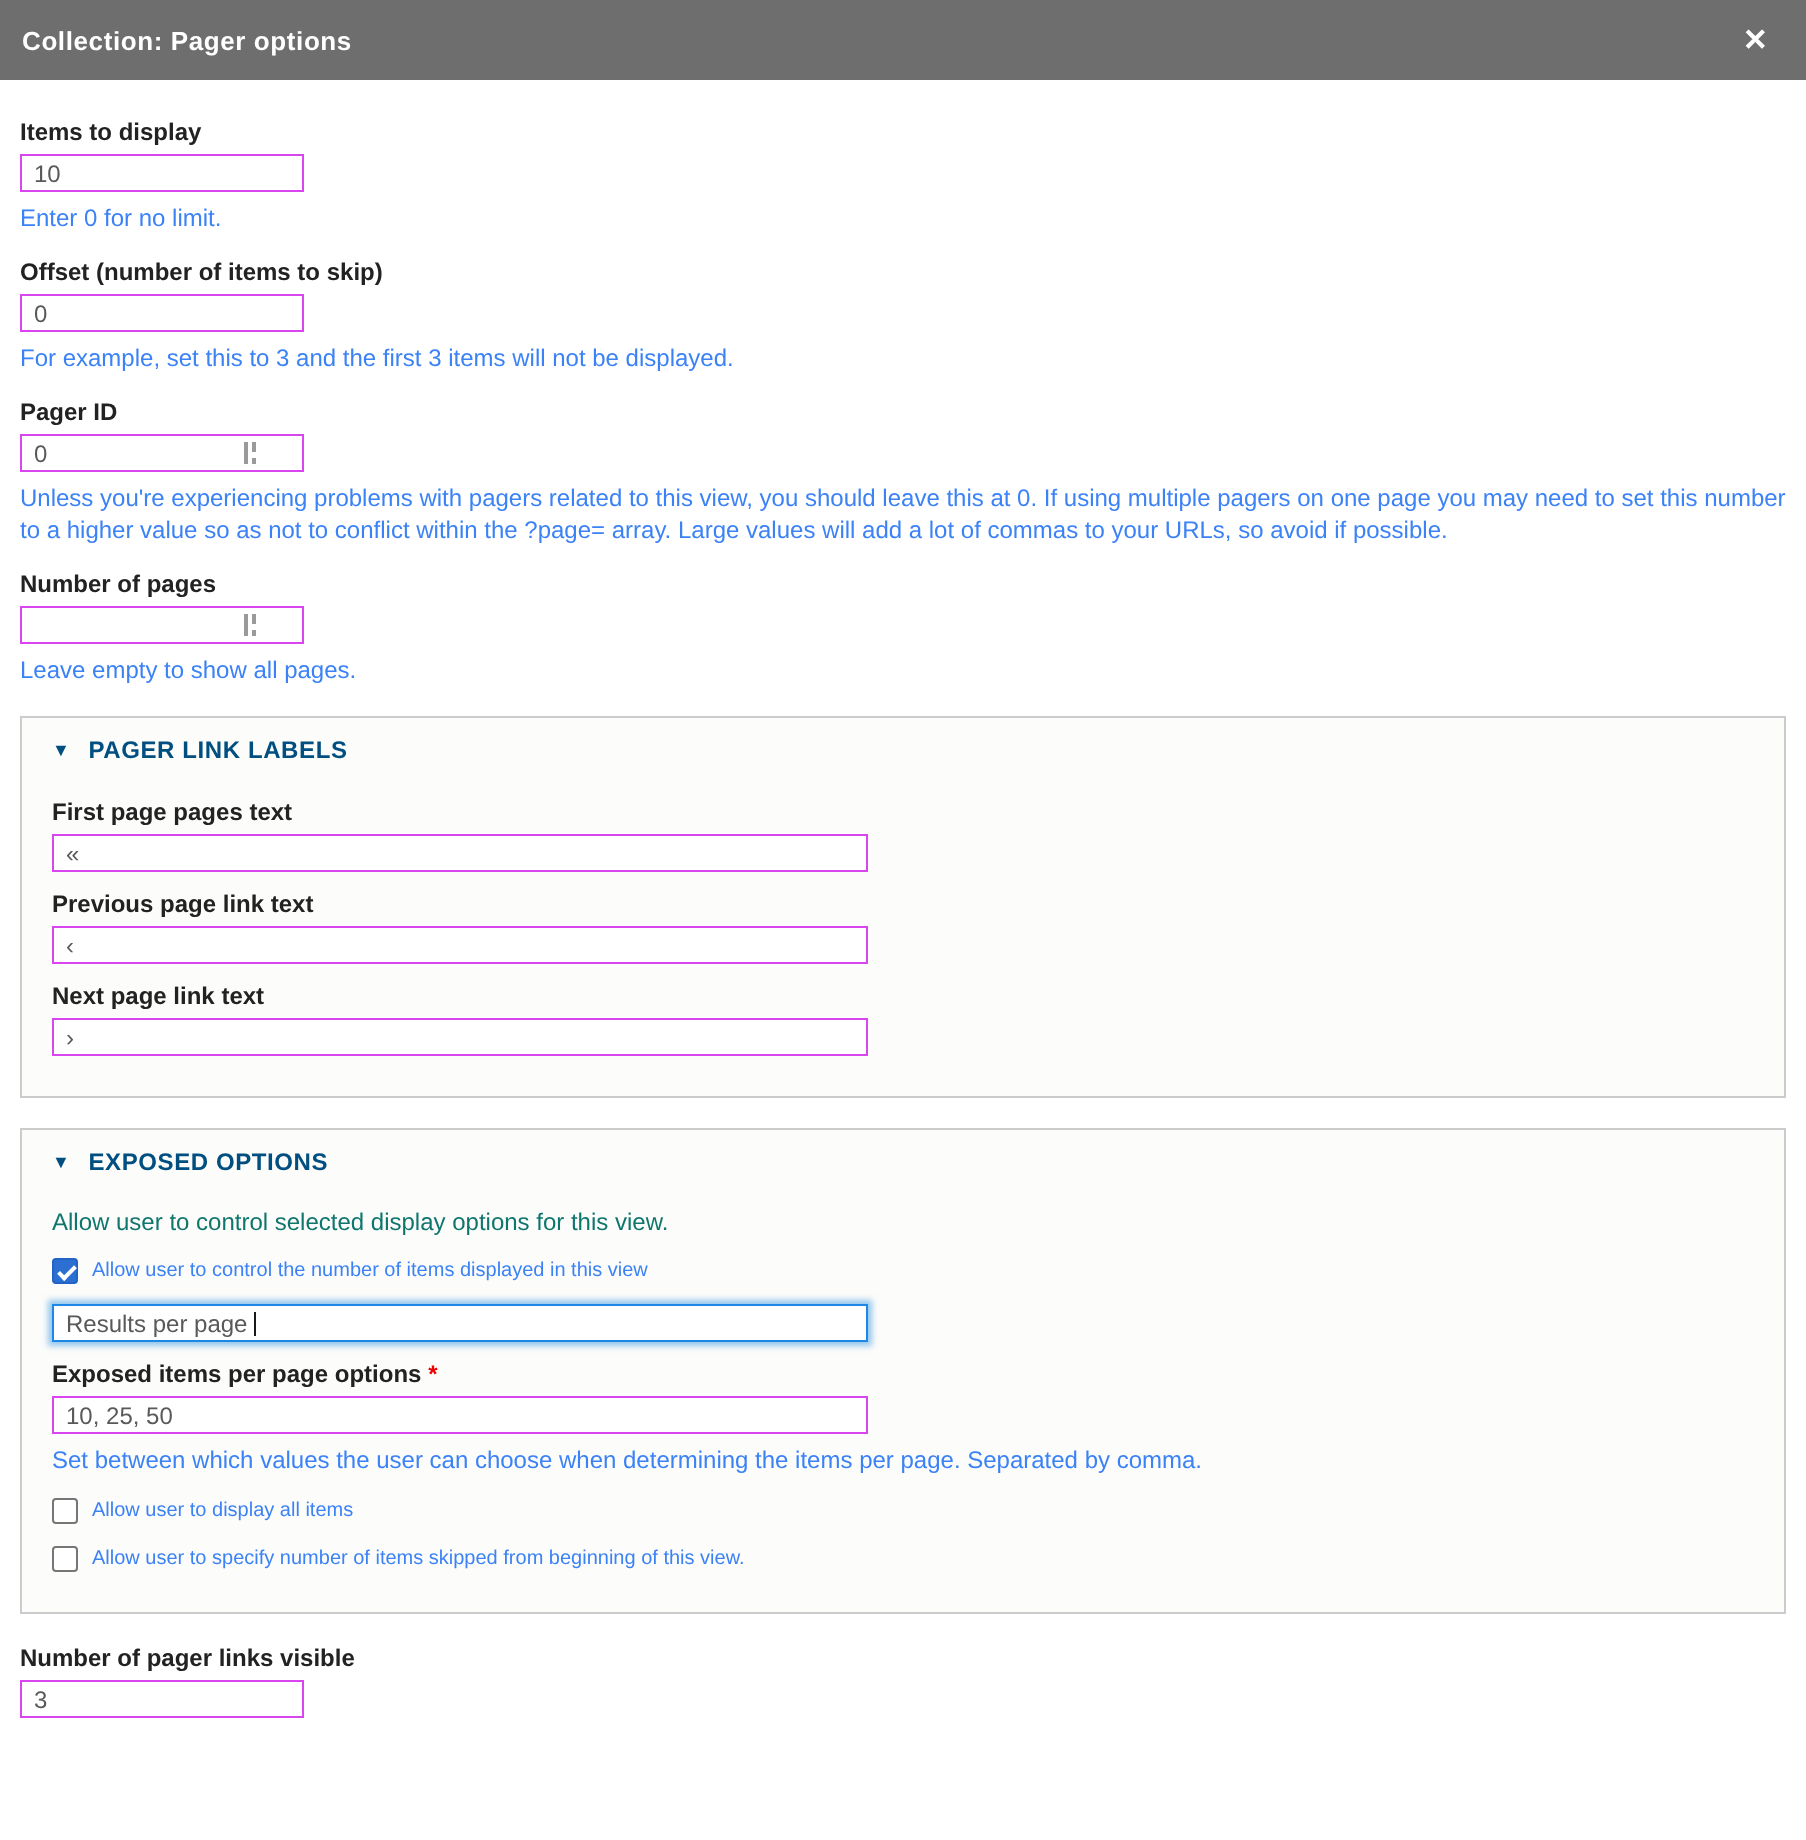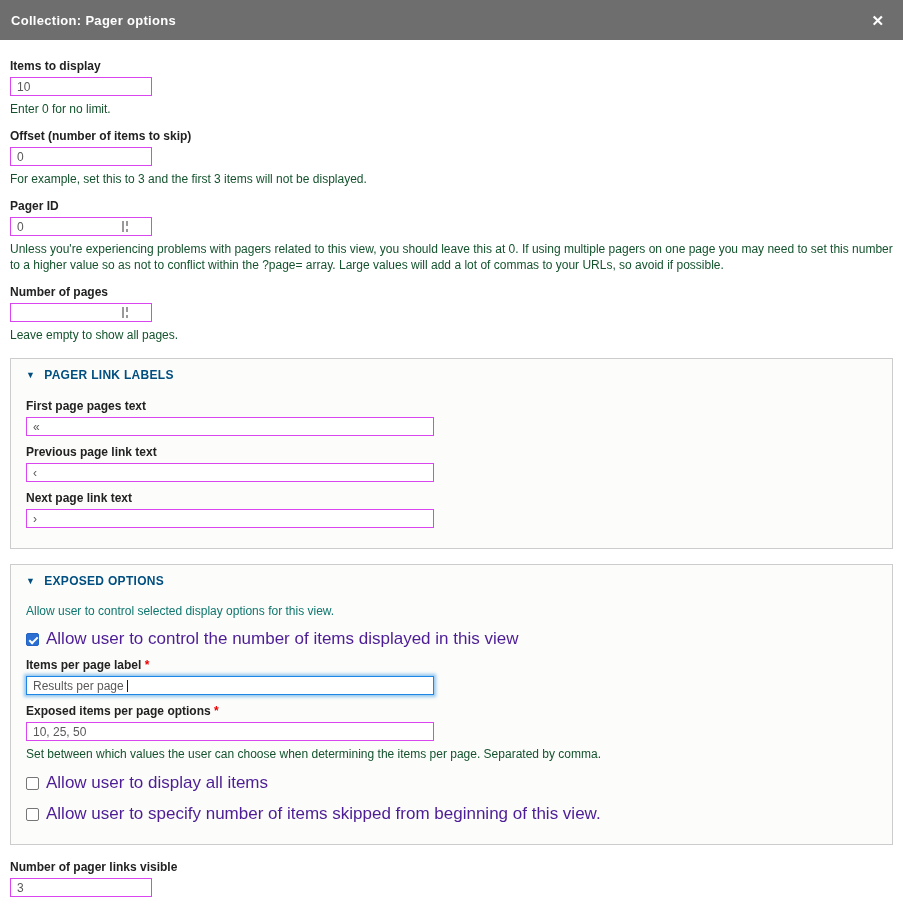--- a/index.html
+++ b/index.html
@@ -27,21 +27,21 @@
   .form-item { margin-top:13px; }
   .form-item.first { margin-top:20px; }
   .item-label { display:block; font-weight:bold; color:#222; margin-bottom:4px; line-height:13px; }
   input.text {
     height:19px; border:1px solid #d946ef; background:#fff;
     padding:2px 6px; color:#595959;
     font-family:"Liberation Sans", sans-serif; font-size:12px;
   }
   input.small { width:142px; }
   input.wide  { width:408px; }
-  .help { color:#14532d; margin-top:5px; line-height:16px; }
+  .help { color:#3b82f6; margin-top:5px; line-height:16px; }
   
   .num-wrap { position:relative; display:inline-block; }
   .spin { position:absolute; right:22px; top:4px; width:8px; height:11px; cursor:ns-resize; }
   .spin .b1 { position:absolute; left:0; top:0; width:2px; height:11px; background:#9a9a9a; }
   .spin .b2 { position:absolute; left:4px; top:0; width:2px; height:5px; background:#9a9a9a; }
   .spin .b3 { position:absolute; left:4px; top:8px; width:2px; height:3px; background:#9a9a9a; }
   
   .fieldset {
     margin-top:15px; border:1px solid #cccccc; background:#fcfcfa;
     padding:9px 15px 20px;
@@ -58,21 +58,21 @@
   .checkbox-row { display:flex; align-items:center; margin-top:11px; cursor:pointer; }
   .cb {
     width:13px; height:13px; border:1px solid #767676; border-radius:2px;
     background:#fff; position:relative; flex:0 0 auto; margin-right:7px;
   }
   .cb.on { background:#2b6fd3; border-color:#2363c4; }
   .cb.on::after {
     content:""; position:absolute; left:4px; top:1px; width:3px; height:7px;
     border:solid #fff; border-width:0 2px 2px 0; transform:rotate(45deg);
   }
-  .cb-label { color:#4c1d95; font-size:17px; }
+  .cb-label { color:#3b82f6; font-size:10px; }
   .req { color:#ee0000; font-weight:bold; }
   
   .focus-wrap { position:relative; display:inline-block; }
   input.focused {
     border:1px solid #1e87e5;
     box-shadow:0 0 3px 2px rgba(62,154,229,.55);
     outline:none;
   }
   .caret { position:absolute; left:101px; top:4px; width:1px; height:12px; background:#1a1a1a; }
 </style>
@@ -150,21 +150,20 @@
     </div>
 
     <div class="desc">Allow user to control selected display options for this view.</div>
 
     <div class="checkbox-row">
       <span class="cb on"></span>
       <span class="cb-label">Allow user to control the number of items displayed in this view</span>
     </div>
 
     <div class="form-item">
-      <label class="item-label"><span>Items per page label</span> <span class="req">*</span></label>
       <span class="focus-wrap">
         <input class="text wide focused" type="text" value="Results per page" style="">
         <span class="caret"></span>
       </span>
     </div>
 
     <div class="form-item">
       <label class="item-label"><span>Exposed items per page options</span> <span class="req">*</span></label>
       <input class="text wide" type="text" value="10, 25, 50" style="">
       <div class="help">Set between which values the user can choose when determining the items per page. Separated by comma.</div>

